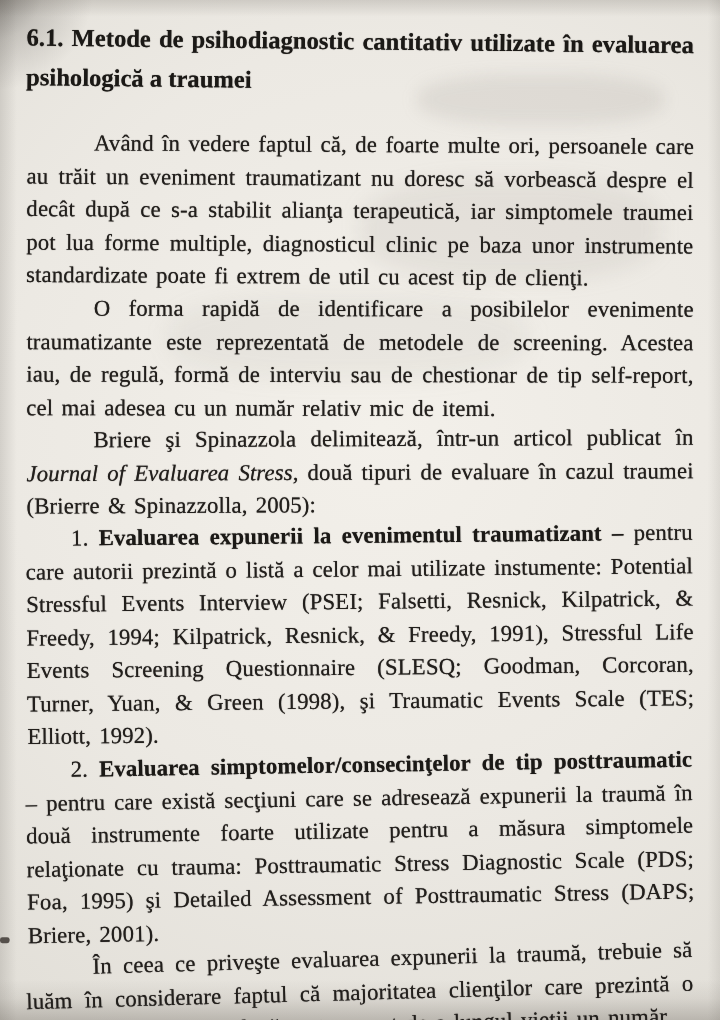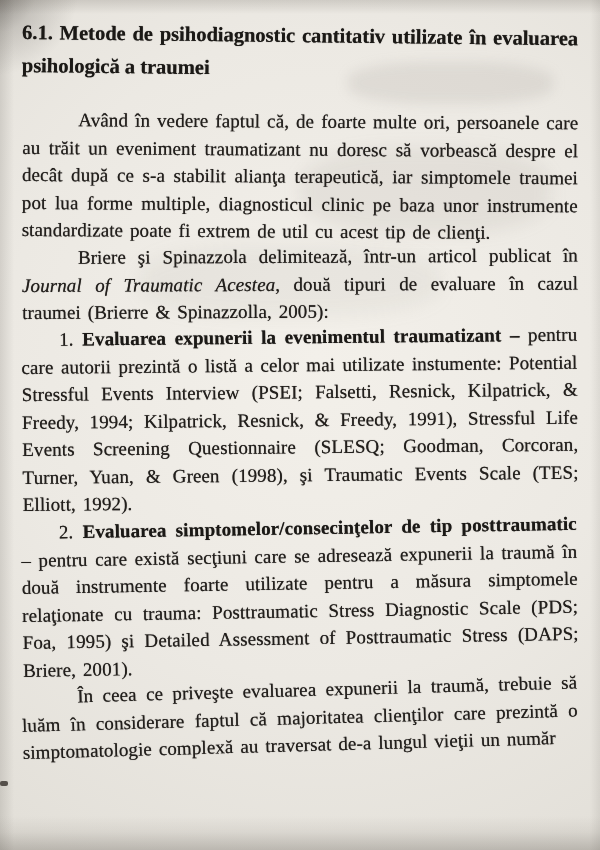--- a/index.html
+++ b/index.html
@@ -64,22 +64,23 @@
   <div class="edge-mark"></div>
 
   <div class="content">
     <h2 class="heading">
       <span class="hl1">6.1. Metode de psihodiagnostic cantitativ utilizate în evaluarea</span>
       <span class="hl2">psihologică a traumei</span>
     </h2>
 
     <p class="body indent rot-p1">Având în vedere faptul că, de foarte multe ori, persoanele care au trăit un eveniment traumatizant nu doresc să vorbească despre el decât după ce s-a stabilit alianţa terapeutică, iar simptomele traumei pot lua forme multiple, diagnosticul clinic pe baza unor instrumente standardizate poate fi extrem de util cu acest tip de clienţi.</p>
 
+    <p class="body indent rot-p2">O forma rapidă de identificare a posibilelor evenimente traumatizante este reprezentată de metodele de screening. Acestea iau, de regulă, formă de interviu sau de chestionar de tip self-report, cel mai adesea cu un număr relativ mic de itemi.</p>
 
-    <p class="body indent rot-p3"><span>Briere şi Spinazzola delimitează, într-un articol publicat în </span><i class="it">Journal of Traumatic Acestea,</i><span> două tipuri de evaluare în cazul traumei (Brierre &amp; Spinazzolla, 2005):</span></p>
+    <p class="body indent rot-p3"><span>Briere şi Spinazzola delimitează, într-un articol publicat în </span><i class="it">Journal of Evaluarea Stress,</i><span> două tipuri de evaluare în cazul traumei (Brierre &amp; Spinazzolla, 2005):</span></p>
 
     <p class="body indent-item rot-i1"><span>1.</span> <b>Evaluarea expunerii la evenimentul traumatizant –</b><span> pentru care autorii prezintă o listă a celor mai utilizate instumente: Potential Stressful Events Interview (PSEI; Falsetti, Resnick, Kilpatrick, &amp; Freedy, 1994; Kilpatrick, Resnick, &amp; Freedy, 1991), Stressful Life Events Screening Questionnaire (SLESQ; Goodman, Corcoran, Turner, Yuan, &amp; Green (1998), şi Traumatic Events Scale (TES; Elliott, 1992).</span></p>
 
     <p class="body indent-item rot-i2"><span>2.</span> <b>Evaluarea simptomelor/consecinţelor de tip posttraumatic</b><span> – pentru care există secţiuni care se adresează expunerii la traumă în două instrumente foarte utilizate pentru a măsura simptomele relaţionate cu trauma: Posttraumatic Stress Diagnostic Scale (PDS; Foa, 1995) şi Detailed Assessment of Posttraumatic Stress (DAPS; Briere, 2001).</span></p>
 
     <p class="body indent rot-p6">În ceea ce priveşte evaluarea expunerii la traumă, trebuie să luăm în considerare faptul că majoritatea clienţilor care prezintă o simptomatologie complexă au traversat de-a lungul vieţii un număr</p>
   </div>
 </div>
 
 </body></html>

